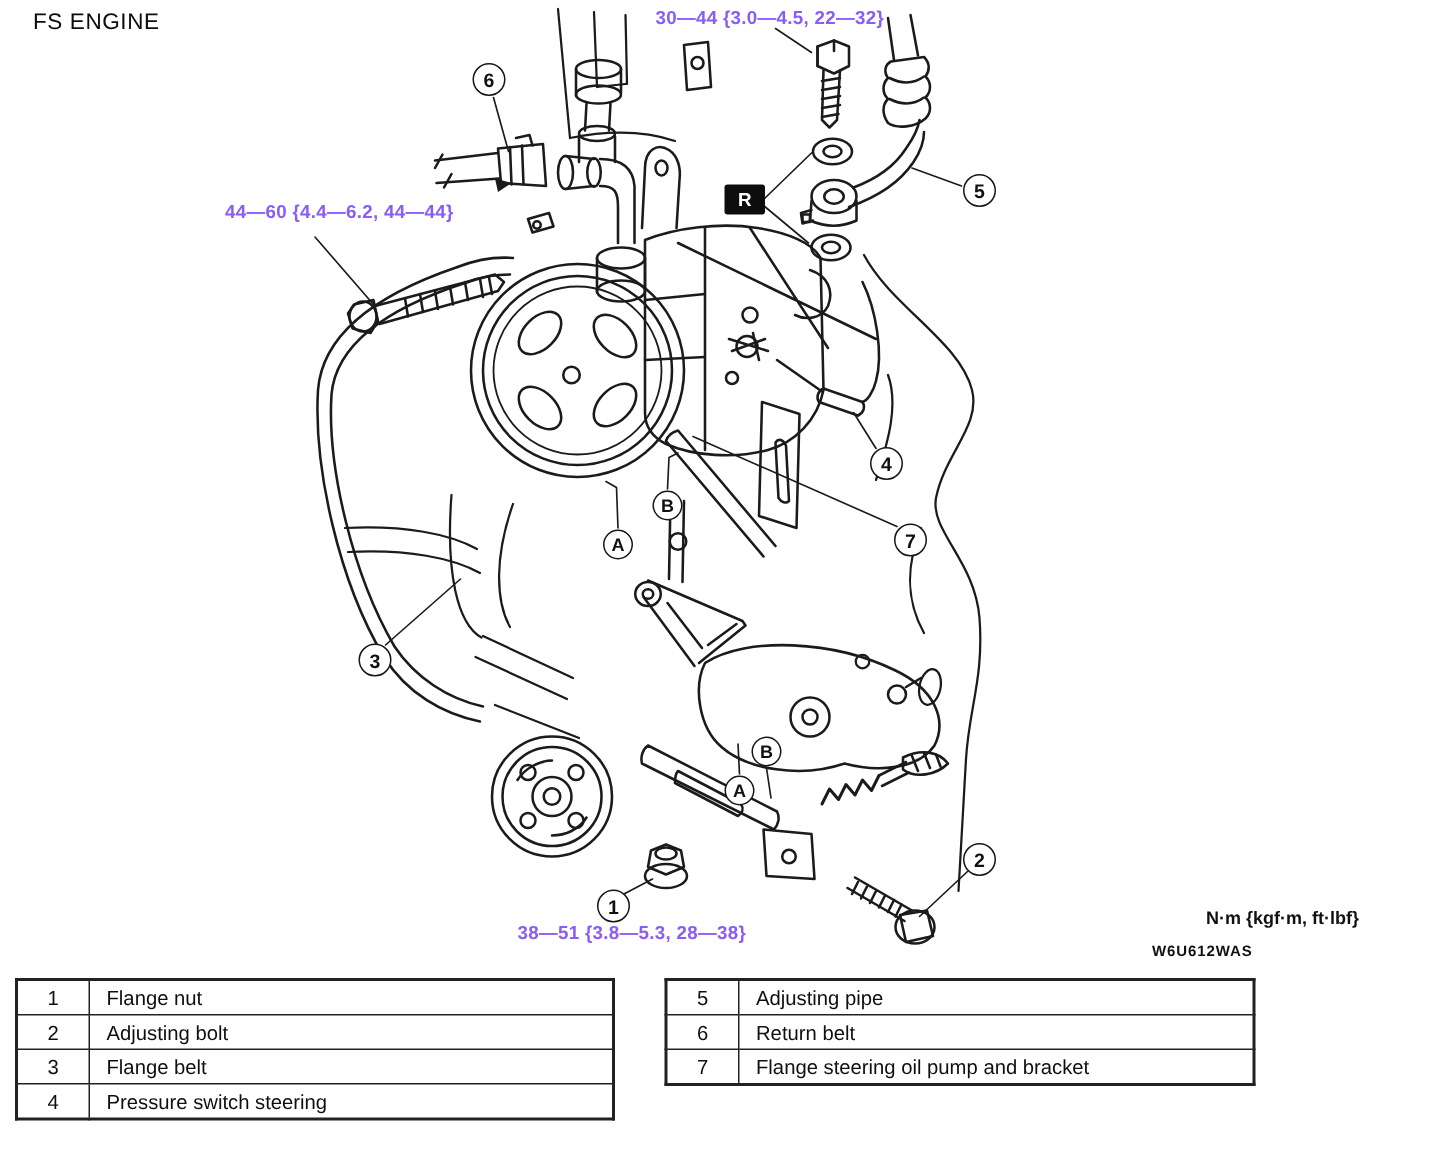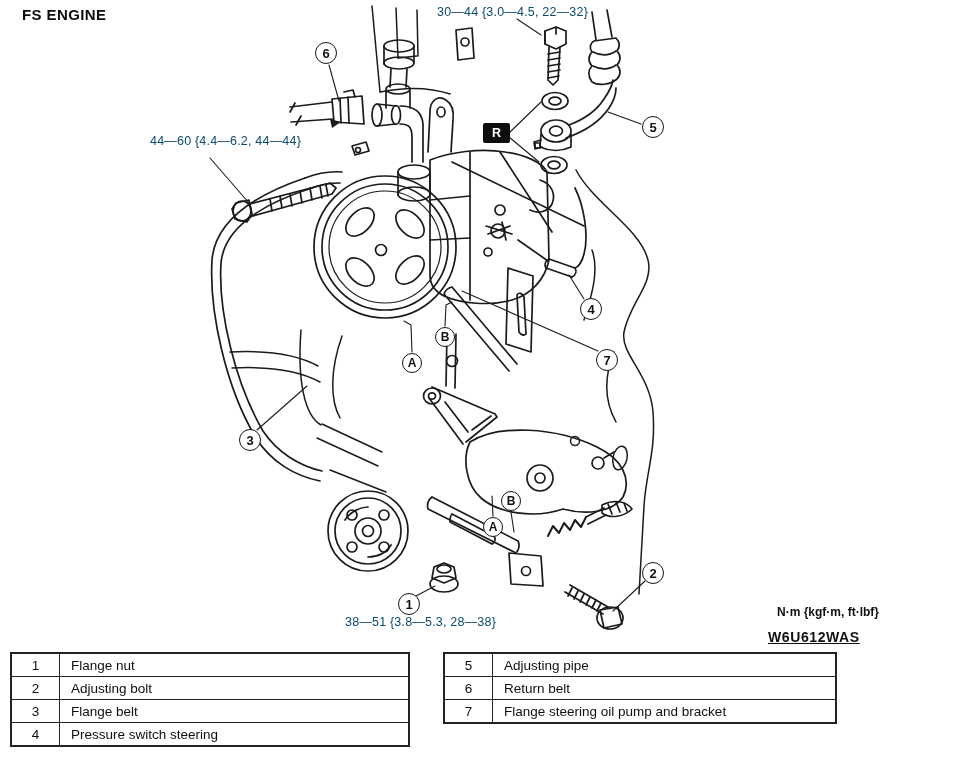--- a/index.html
+++ b/index.html
@@ -1,24 +1,24 @@
 <!DOCTYPE html>
 <html><head>
 <meta charset="utf-8">
 <style>
   html,body{margin:0;padding:0;background:#fff;}
   body{position:relative;width:954px;height:774px;overflow:hidden;
        font-family:"Liberation Sans",sans-serif;color:#111;}
-  .page-title{position:absolute;left:22px;top:6px;font-size:15px;font-weight:700;
+  .page-title{position:absolute;left:22px;top:6px;font-size:15px;font-weight:400;
        letter-spacing:.4px;color:#0c0c0c;}
   svg.art{position:absolute;left:0;top:0;}
-  .spec{position:absolute;font-size:12.5px;font-weight:400;color:#0c4a6e;
+  .spec{position:absolute;font-size:12.5px;font-weight:700;color:#8b5cf6;
        letter-spacing:.2px;white-space:nowrap;}
   .units{position:absolute;font-size:12px;font-weight:700;white-space:nowrap;}
-  .figcode{position:absolute;font-size:14px;font-weight:700;letter-spacing:.6px;text-decoration:underline;}
+  .figcode{position:absolute;font-size:10px;font-weight:700;letter-spacing:.6px;}
   .callout{position:absolute;width:22px;height:22px;border:1.7px solid #161616;
        border-radius:50%;background:#fff;display:flex;align-items:center;
        justify-content:center;font-size:13px;font-weight:700;box-sizing:border-box;}
   .marker{position:absolute;width:20px;height:20px;border:1.5px solid #161616;
        border-radius:50%;background:#fff;display:flex;align-items:center;
        justify-content:center;font-size:12px;font-weight:700;box-sizing:border-box;}
   .rbox{position:absolute;width:27px;height:20px;background:#0d0d0d;color:#fff;
        display:flex;align-items:center;justify-content:center;font-size:12.5px;
        font-weight:700;border-radius:2px;}
   table.legend{position:absolute;border-collapse:collapse;table-layout:fixed;
@@ -207,21 +207,21 @@
     <path d="M412,352 L411,325 L404,321"></path>
     <path d="M445,326 L446,305 L452,302"></path>
     <path d="M493,516 L492,496"></path>
     <path d="M511,512 L514,532"></path>
   </g>
 </svg>
 
 <div class="spec" style="left:437px;top:5px;">30—44 {3.0—4.5, 22—32}</div>
 <div class="spec" style="left:150px;top:134px;">44—60 {4.4—6.2, 44—44}</div>
 <div class="spec" style="left:345px;top:615px;">38—51 {3.8—5.3, 28—38}</div>
-<div class="units" style="left:733px;top:605px;padding-left:44px;">N·m {kgf·m, ft·lbf}</div>
+<div class="units" style="left:760px;top:605px;padding-left:44px;">N·m {kgf·m, ft·lbf}</div>
 <div class="figcode" style="left:768px;top:629px;">W6U612WAS</div>
 
 <div class="rbox" style="left:483px;top:123px;">R</div>
 
 <div class="callout" style="left:315px;top:42px;">6</div>
 <div class="callout" style="left:642px;top:116px;">5</div>
 <div class="callout" style="left:580px;top:298px;">4</div>
 <div class="callout" style="left:596px;top:349px;">7</div>
 <div class="callout" style="left:239px;top:429px;">3</div>
 <div class="callout" style="left:398px;top:593px;">1</div>

